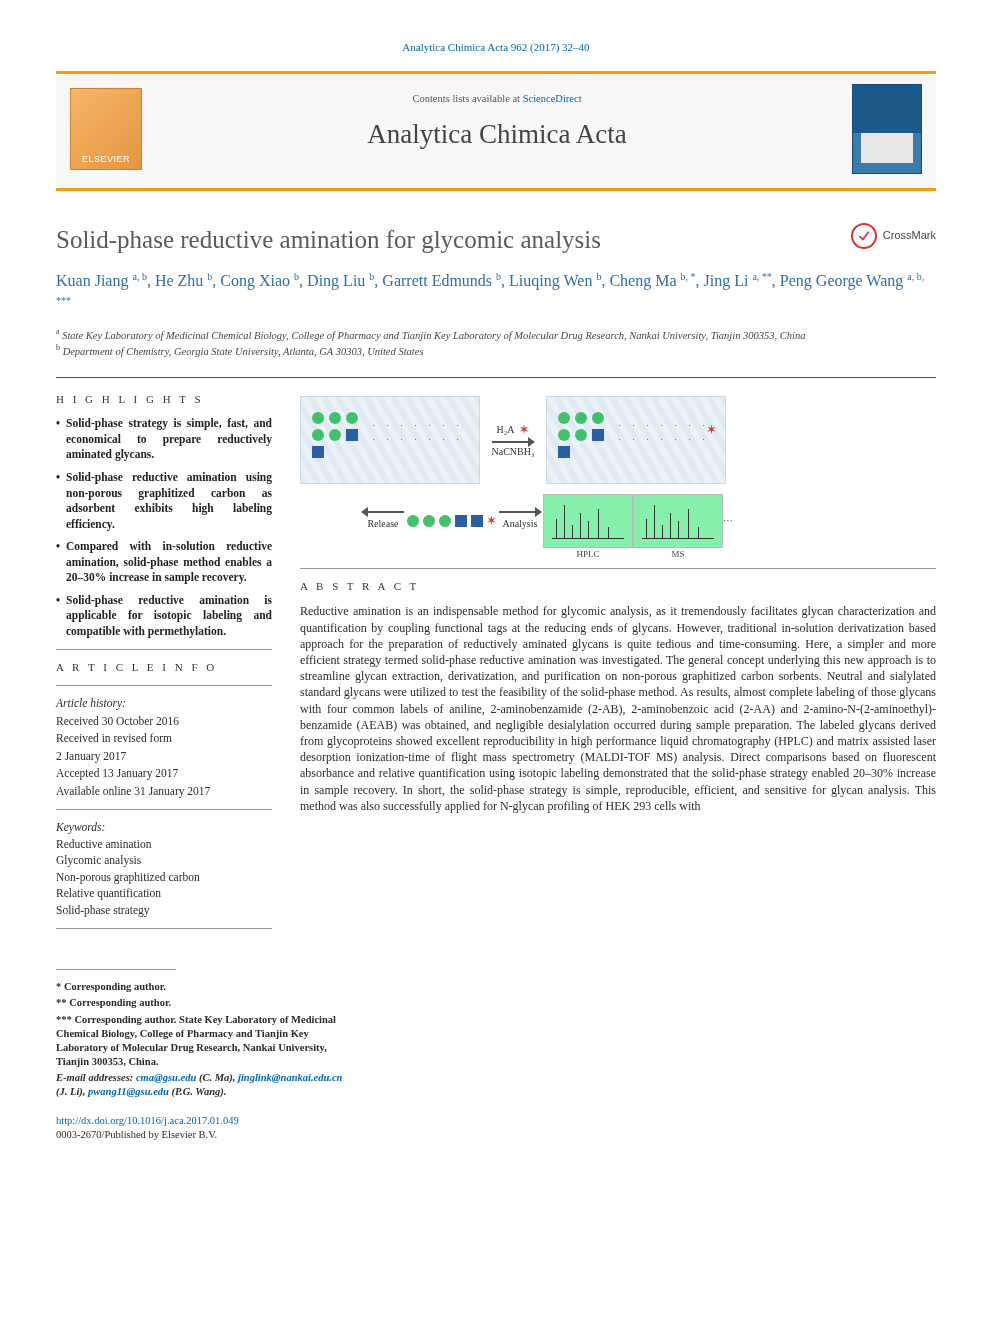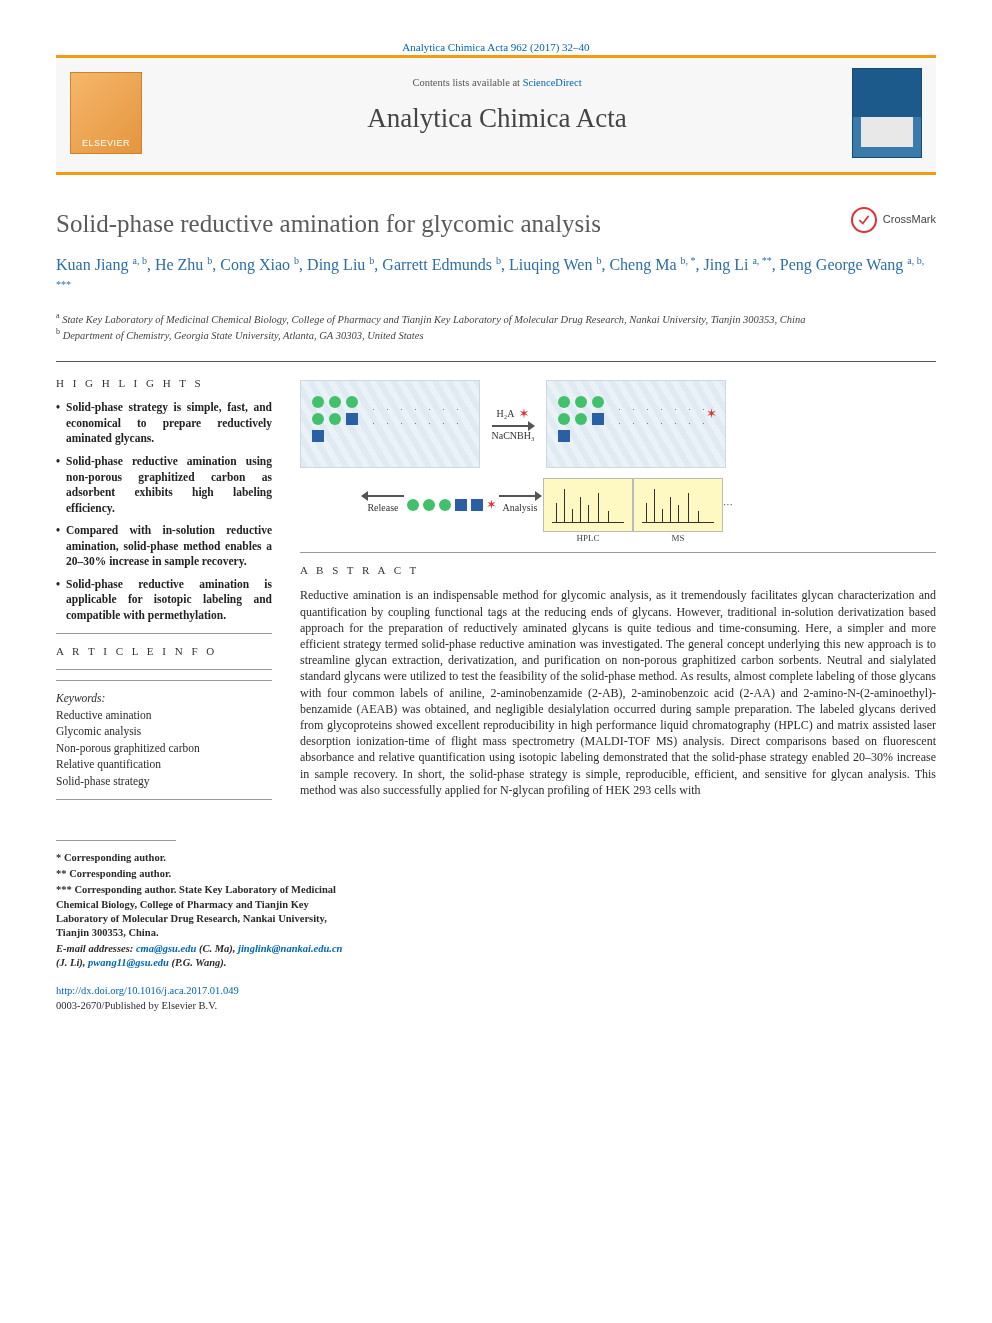--- a/index.html
+++ b/index.html
@@ -9,21 +9,21 @@
     color: #2b2b2b;
     width: 992px;
     margin: 0 auto;
     padding: 40px 56px 40px 56px;
     font-size: 13px;
     line-height: 1.35;
   }
   a { color: #0066b3; text-decoration: none; }
 
   
-  .topcite { text-align: center; font-size: 11px; color: #0066b3; }
+  .topcite { text-align: center; font-size: 11px; color: #0066b3; margin-bottom: 16px; }
 
   
   .banner {
     border-top: 3px solid #f39c12;
     border-bottom: 3px solid #f39c12;
     background: #f7f7f7;
     padding: 10px 14px 14px 14px;
     display: flex;
     align-items: center;
     gap: 16px;
@@ -132,21 +132,21 @@
   .arrow-r{
     width:42px;height:2px;background:#555;position:relative;margin:0 2px;
   }
   .arrow-r::after{content:"";position:absolute;right:-1px;top:-4px;border-left:7px solid #555;border-top:5px solid transparent;border-bottom:5px solid transparent;}
   .ga-row2{display:flex;align-items:center;margin-top:10px;}
   .ga-label{font-size:10px;color:#333;text-align:right;}
   .ga-glycan {
     display:inline-flex; align-items:center; gap:2px;
   }
   .spectrum{
-    width:90px;height:54px;border:1px solid #bbb;background:#fef9c3;position:relative;
+    width:90px;height:54px;border:1px solid #bbb;background:#86efac;position:relative;
   }
   .spectrum::before{
     content:"";position:absolute;left:8px;right:8px;bottom:8px;height:38px;
     background:
       linear-gradient(#333 0 0) 4px 100%/1px 20px no-repeat,
       linear-gradient(#333 0 0) 12px 100%/1px 34px no-repeat,
       linear-gradient(#333 0 0) 20px 100%/1px 14px no-repeat,
       linear-gradient(#333 0 0) 28px 100%/1px 26px no-repeat,
       linear-gradient(#333 0 0) 36px 100%/1px 18px no-repeat,
       linear-gradient(#333 0 0) 46px 100%/1px 30px no-repeat,
@@ -221,20 +221,30 @@
           <li>Solid-phase reductive amination using non-porous graphitized carbon as adsorbent exhibits high labeling efficiency.</li>
           <li>Compared with in-solution reductive amination, solid-phase method enables a 20–30% increase in sample recovery.</li>
           <li>Solid-phase reductive amination is applicable for isotopic labeling and compatible with permethylation.</li>
         </ul>
     </div>
 
     <div class="thinrule"></div>
 
     <div class="sect-head">A R T I C L E  I N F O</div>
     <div class="thinrule"></div>
+    <div class="article-info">
+      <p class="lbl">Article history:</p>
+      <div id="ai-lines">
+          <p>Received 30 October 2016</p>
+          <p>Received in revised form</p>
+          <p>2 January 2017</p>
+          <p>Accepted 13 January 2017</p>
+          <p>Available online 31 January 2017</p>
+        </div>
+    </div>
     <div class="thinrule"></div>
     <div class="keywords">
       <p class="lbl" style="font-style:italic">Keywords:</p>
       <div id="kw">
           <p>Reductive amination</p>
           <p>Glycomic analysis</p>
           <p>Non-porous graphitized carbon</p>
           <p>Relative quantification</p>
           <p>Solid-phase strategy</p>
         </div>

